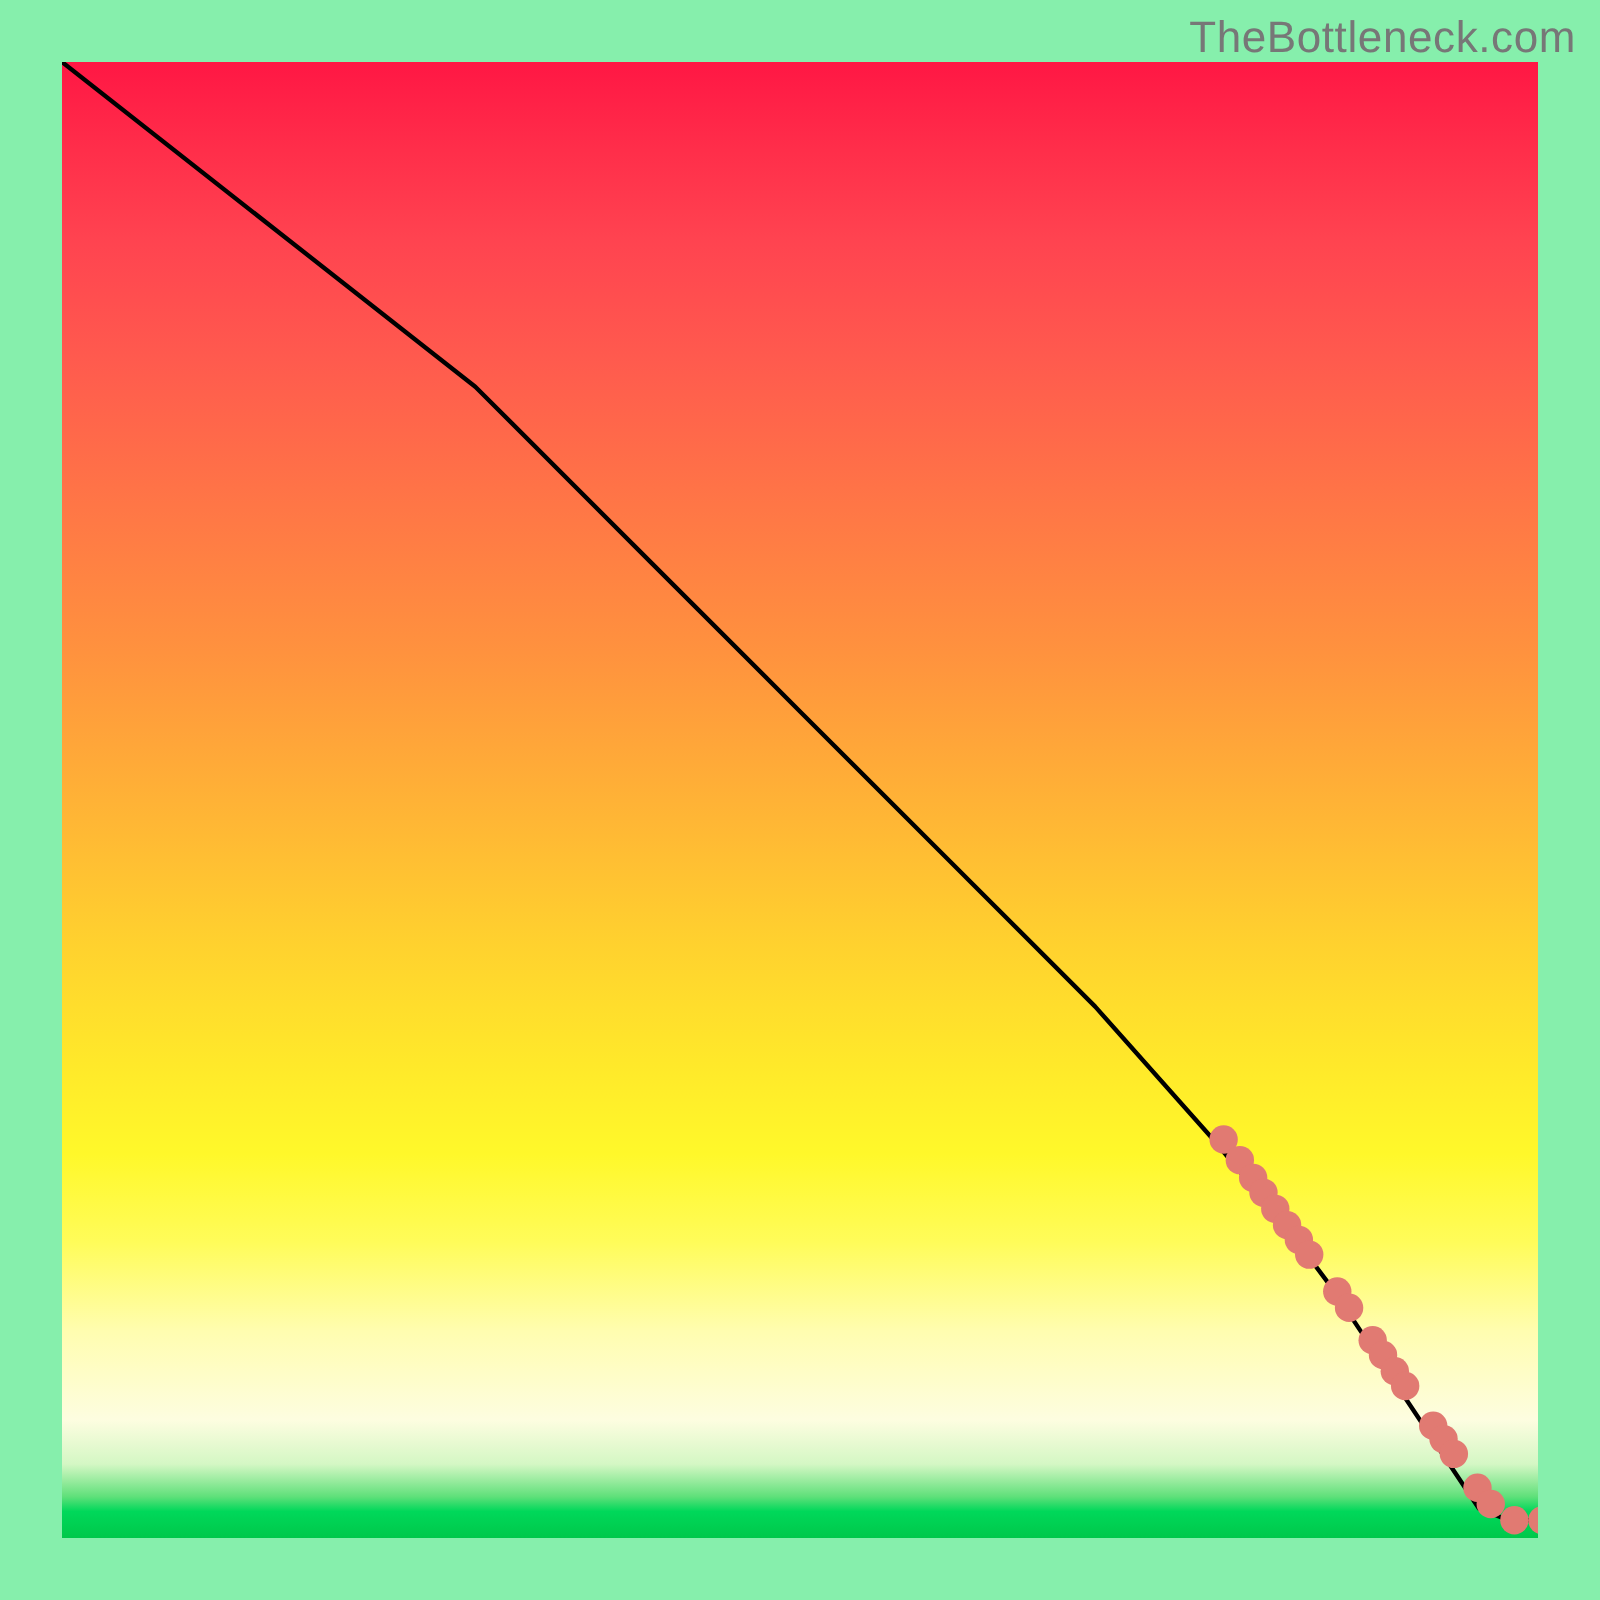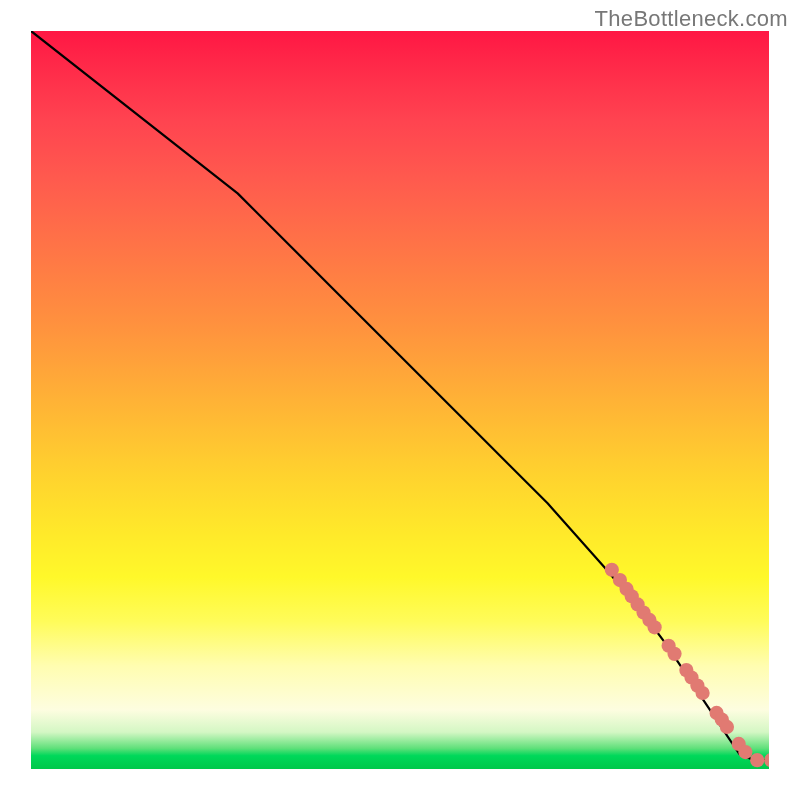--- a/index.html
+++ b/index.html
@@ -8,21 +8,21 @@
     width: 800px;
     height: 800px;
     background: #000;
     overflow: hidden;
     font-family: Arial, Helvetica, sans-serif;
   }
   .frame {
     position: relative;
     width: 800px;
     height: 800px;
-    background: #ffffff;
+    background: #86efac;
   }
   .plot {
     position: absolute;
     left: 31px;
     top: 31px;
     width: 738px;
     height: 738px;
     overflow: hidden;
   }
   

